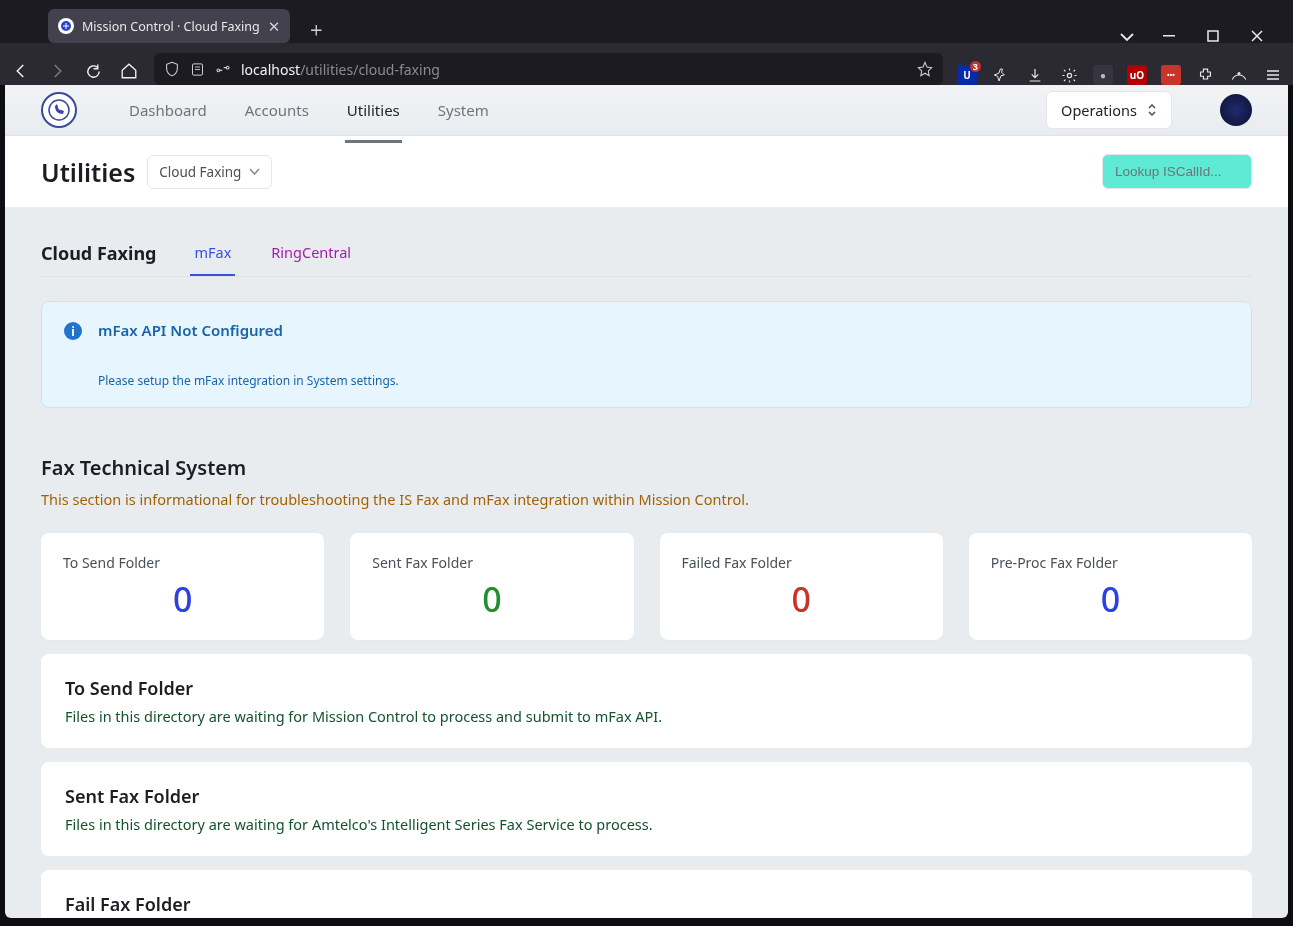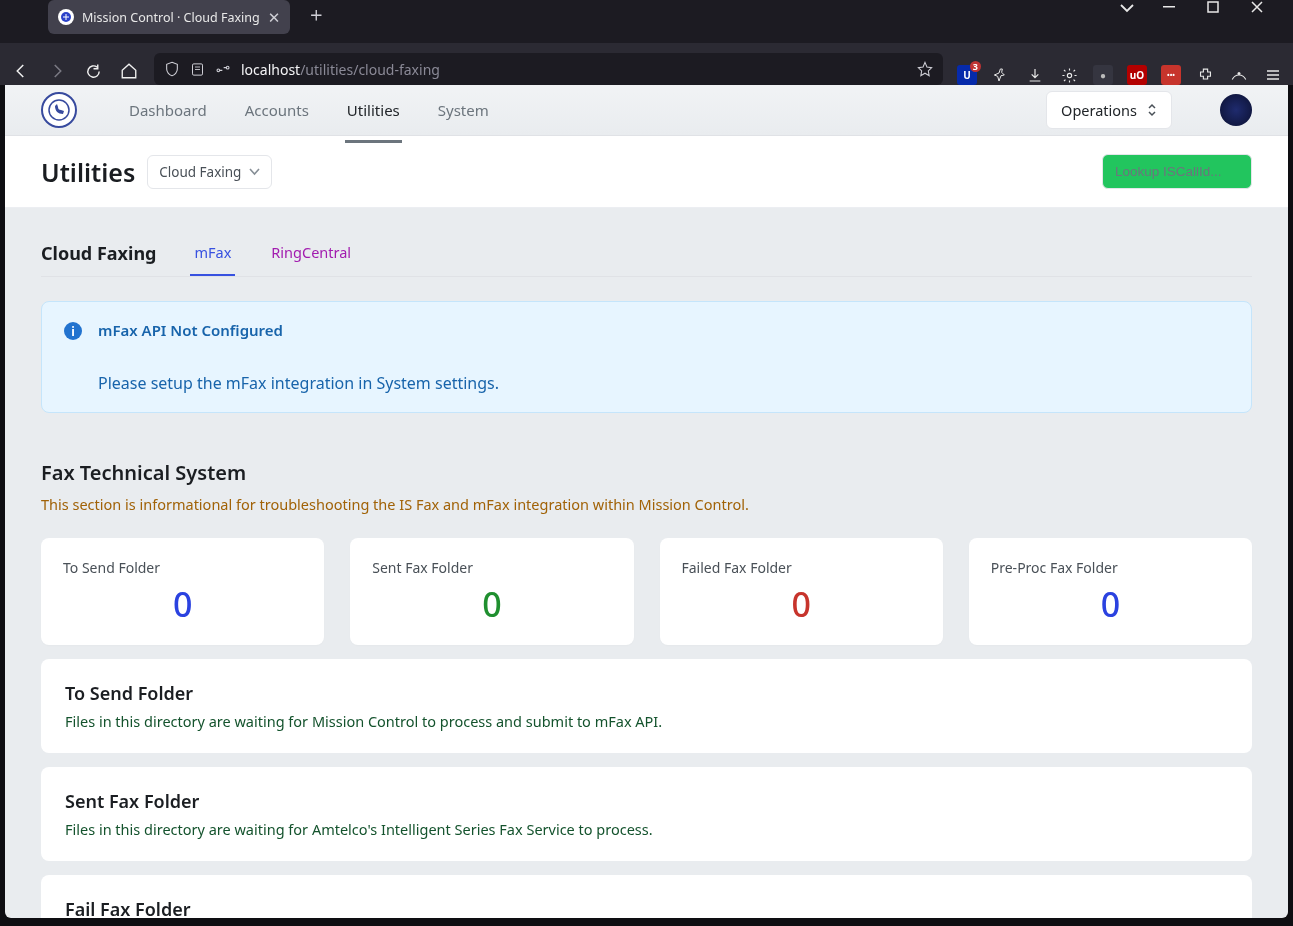--- a/index.html
+++ b/index.html
@@ -1,20 +1,20 @@
 <!DOCTYPE html>
 <html><head>
 <meta charset="utf-8">
 <style>
   * { box-sizing: border-box; margin: 0; padding: 0; }
   html, body { height: 100%; font-family: "Segoe UI", system-ui, -apple-system, sans-serif; background: #0e0e12; overflow: hidden; }
 
   
   .browser-chrome { background: #1c1b22; color: #f0f0f0; }
-  .tab-strip { display: flex; align-items: flex-start; height: 43px; padding: 0 10px; gap: 8px; }
+  .tab-strip { display: flex; align-items: flex-end; height: 43px; padding: 0 10px; gap: 8px; }
   .tab-leading-space { width: 30px; }
   .tab { display: flex; align-items: center; gap: 8px; background: #42414d; border-radius: 6px; padding: 0 10px; height: 34px; min-width: 225px; font-size: 12.5px; color: #e8e8e8; }
   .tab .favicon { width: 16px; height: 16px; border-radius: 50%; background: #fff; display: flex; align-items: center; justify-content: center; font-size: 11px; color:#2b42c9; font-weight: bold;}
   .tab .tab-title { flex: 1; white-space: nowrap; overflow: hidden; text-overflow: ellipsis; }
   .tab .tab-close { font-size: 15px; color: #cfcfd6; cursor: pointer; }
   .new-tab { color: #cfcfd6; font-size: 20px; padding: 0 8px; cursor: pointer; }
   .window-controls { margin-left: auto; display: flex; align-items: center; gap: 26px; padding-right: 14px; color: #e8e8e8; }
   .window-controls .wc { width: 18px; text-align: center; font-size: 13px; cursor: pointer; }
 
   .toolbar { display: flex; align-items: flex-end; height: 42px; padding: 0 10px; gap: 14px; background: #2b2a33; }
@@ -42,35 +42,35 @@
   .nav-link { color: #6c757d; font-size: 15px; padding: 22px 2px 20px; cursor: pointer; }
   .nav-link.active { color: #212529; border-bottom: 3px solid #6c757d; }
   .nav-spacer { flex: 1; }
   .ops-dropdown { background: #fff; border: 1px solid #e4e6ea; border-radius: 6px; padding: 8px 14px; font-size: 14.5px; color: #212529; display: flex; align-items: center; gap: 10px; cursor: pointer; }
   .user-avatar { width: 32px; height: 32px; border-radius: 50%; background: radial-gradient(circle,#1f2b6e 0%,#0b1030 100%); margin-left: 14px; cursor:pointer;}
 
   
   .page-hdr { background: #fff; display: flex; align-items: center; padding: 18px 36px; border-bottom: 1px solid #eceef2; }
   .page-title { font-size: 25px; font-weight: 600; color: #1a1d21; margin-right: 12px;}
   .subsection-dd { border: 1px solid #e4e6ea; border-radius: 6px; padding: 7px 11px; font-size: 13.5px; color: #495057; display: flex; align-items: center; gap: 8px; cursor: pointer; }
-  .lookup-input { margin-left: auto; width: 150px; border: 1px solid #e4e6ea; border-radius: 6px; padding: 9px 12px; font-size: 13.5px; color: #495057; background:#22c55e;}
+  .lookup-input { margin-left: auto; width: 150px; border: 1px solid #e4e6ea; border-radius: 6px; padding: 9px 12px; font-size: 13.5px; color: #495057; background:#5eead4;}
   .lookup-input::placeholder { color: #6c757d; }
 
   
   .content-wrap { padding: 0 36px 40px; }
   .section-tabs-row { display: flex; align-items: center; border-bottom: 1px solid #e0e2e6; margin-top: 22px; }
   .section-heading { font-size: 18px; font-weight: 700; color: #1b1e22; margin-right: 34px; padding: 10px 0;}
   .sec-tab { padding: 12px 4px; margin-right: 32px; font-size: 14.5px; color: #a21caf; cursor: pointer; border-bottom: 2px solid transparent; }
   .sec-tab.active { color: #3751e0; border-bottom: 2px solid #3751e0; }
 
   
   .alert-info { margin-top: 24px; background: #e7f5ff; border: 1px solid #c5e5fb; border-radius: 8px; padding: 18px 22px; color: #1864ab; display:flex; gap:16px; align-items:flex-start;}
   .alert-info .ai-icon { width:18px; height:18px; border-radius:50%; background:#2273cf; color:#fff; font-size:12px; font-weight:bold; display:flex; align-items:center; justify-content:center; margin-top:2px; flex-shrink:0;}
   .alert-info .ai-title { font-weight: 600; font-size: 15px; margin-bottom: 8px;}
-  .alert-info .ai-body { font-size: 16px; margin-top: 32px; }
+  .alert-info .ai-body { font-size: 12px; margin-top: 32px; }
 
   
   .sec-title { font-size: 20px; font-weight: 600; color: #1b1e22; margin-top: 46px;}
   .sec-desc { font-size: 14.5px; color: #a16207; margin-top: 8px; }
   .stats-grid { display: grid; grid-template-columns: repeat(4, 1fr); gap: 26px; margin-top: 24px; }
   .stat-card { background: #fff; border-radius: 8px; padding: 20px 22px 18px; box-shadow: 0 1px 2px rgba(0,0,0,.02);}
   .stat-label { font-size: 14px; color: #495057; margin-bottom: 4px;}
   .stat-value { font-size: 34px; font-weight: 500; text-align: center; }
   .v-blue { color: #2b42e0; }
   .v-green { color: #1f8f2f; }

